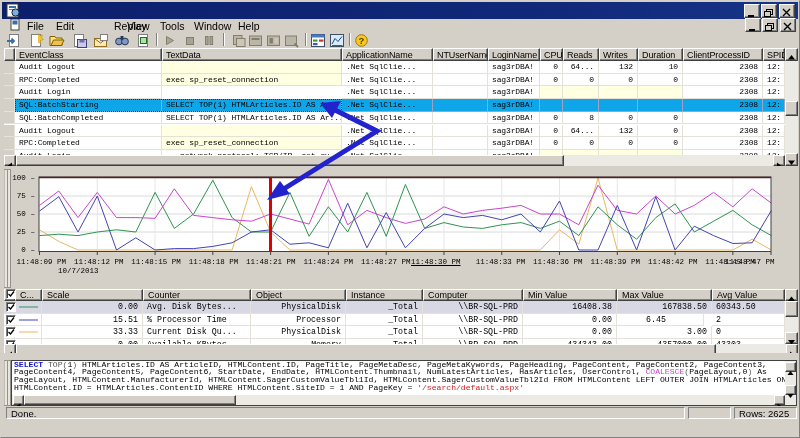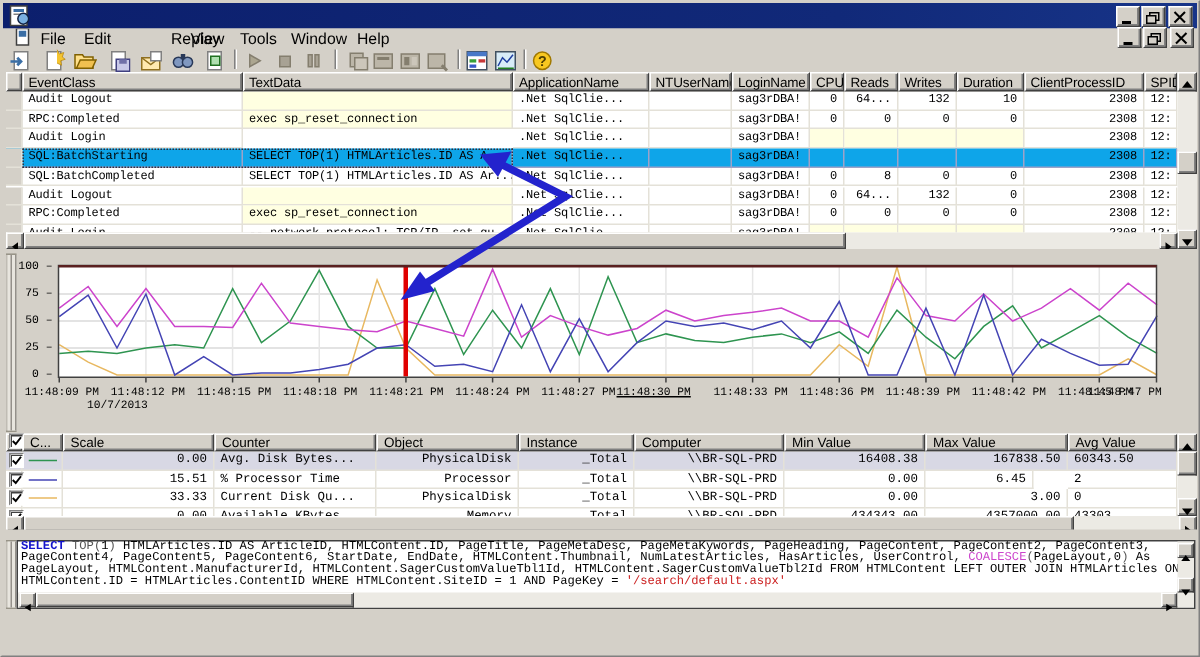--- a/index.html
+++ b/index.html
@@ -464,21 +464,21 @@
             </svg></div>
           <div class="cc" style="left:11px;width:27px;"><svg width="19" height="12" style="vertical-align:top">
               <line x1="0" y1="6" x2="19" y2="6" stroke="#4444b4"></line>
             </svg></div>
           <div class="cc num" style="left:38px;width:101px;">15.51</div>
           <div class="cc" style="left:139px;width:108px;">% Processor Time</div>
           <div class="cc num" style="left:247px;width:95px;">Processor</div>
           <div class="cc num" style="left:342px;width:77px;">_Total</div>
           <div class="cc num" style="left:419px;width:100px;">\\BR-SQL-PRD</div>
           <div class="cc num" style="left:519px;width:94px;">0.00</div>
-          <div class="cc num" style="left:590px;width:95px;">6.45</div>
+          <div class="cc num" style="left:605px;width:95px;text-align:center;">6.45</div>
           <div class="cc" style="left:708px;width:73px;">2</div>
         </div>
         <div class="crow" style="top:25.4px;">
           <div class="cc" style="left:0;width:11px;"></div>
           <div class="cbx" style="left:2px;top:1px;"><svg width="8" height="8">
               <path d="M1.5 4 L3.5 6 L7 1.5" stroke="#000" stroke-width="1.3" fill="none"></path>
             </svg></div>
           <div class="cc" style="left:11px;width:27px;"><svg width="19" height="12" style="vertical-align:top">
               <line x1="0" y1="6" x2="19" y2="6" stroke="#e8b860"></line>
             </svg></div>
@@ -545,20 +545,25 @@
         <div class="sb" style="left:773px;top:0;width:11px;height:44px;"></div>
         <div class="sbtn" style="left:773px;top:1px;width:11px;height:10px;"><svg width="9" height="8">
             <path d="M4.5 2 L7.5 6 L1.5 6 Z" fill="#000"></path>
           </svg></div>
         <div class="sbtn" style="left:773px;top:24px;width:11px;height:10px;"><svg width="9" height="8">
             <path d="M4.5 6 L7.5 2 L1.5 2 Z" fill="#000"></path>
           </svg></div>
       </div>
   </div>
 
+  <div id="status1">
+    <div class="spanel" style="left:2px;width:679px;">Done.</div>
+    <div class="spanel" style="left:684px;width:43px;"></div>
+    <div class="spanel" style="left:730px;width:63px;">Rows: 2625</div>
+  </div>
 
   <svg class="abs" style="left:0;top:0;pointer-events:none" width="800" height="438">
     <g fill="none" stroke="#2323cd" stroke-width="5">
       <path d="M 332 108 L 376 130 L 281 189"></path>
     </g>
     <g fill="#2323cd" stroke="none">
       <path d="M 319 102 L 340 100 L 331 117 Z"></path>
       <path d="M 266 199 L 279 180 L 289 193 Z"></path>
     </g>
   </svg>

